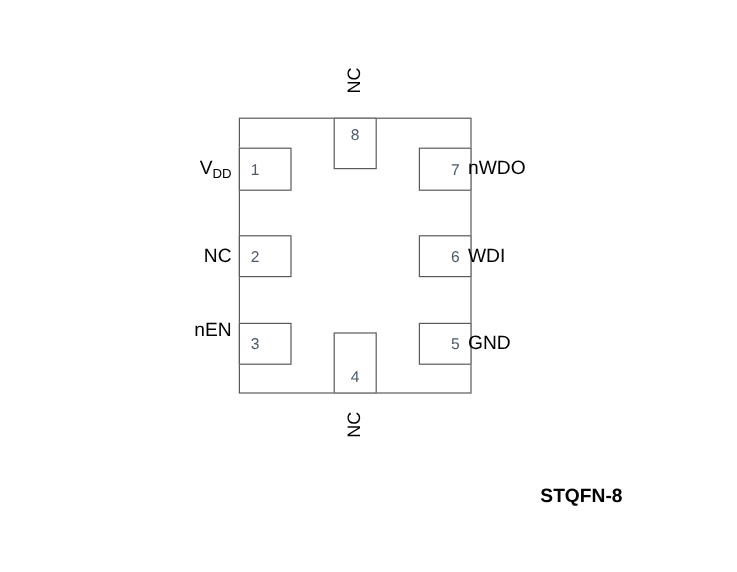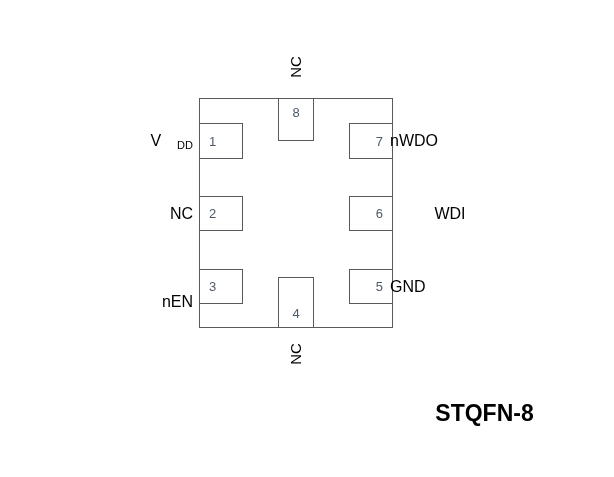--- a/index.html
+++ b/index.html
@@ -57,27 +57,26 @@
     white-space: nowrap;
   }
   .side-label.left  { left: 80px;  width: 113px; text-align: right; }
   .side-label.right { left: 390px; width: 120px; text-align: left; }
   .side-label sub {
     font-size: 11px;
     vertical-align: baseline;
     position: relative;
     top: 3px;
     line-height: 0;
-    margin-left: 16px;
   }
   #label-pin1 { top: 131px; }
   #label-pin2 { top: 204px; }
-  #label-pin3 { top: 292px; }
+  #label-pin3 { top: 266px; }
   #label-pin7 { top: 131px; }
-  #label-pin6 { top: 204px; text-align: center; }
+  #label-pin6 { top: 204px; }
   #label-pin5 { top: 277px; }
 
   .vert-label {
     position: absolute;
     width: 60px;
     height: 20px;
     font-size: 15px;
     line-height: 20px;
     text-align: center;
     color: var(--label, #000000);
@@ -86,21 +85,21 @@
   }
   #label-pin8 { left: 266px; top: 57px; }
   #label-pin4 { left: 266px; top: 344px; }
 
   .caption {
     position: absolute;
     left: 397px;
     top: 401px;
     width: 175px;
     text-align: center;
-    font-size: 23px;
+    font-size: 16px;
     font-weight: bold;
     line-height: 25px;
     color: var(--label, #000000);
   }
 </style>
 </head>
 <body>
 
 <div id="canvas">
 

